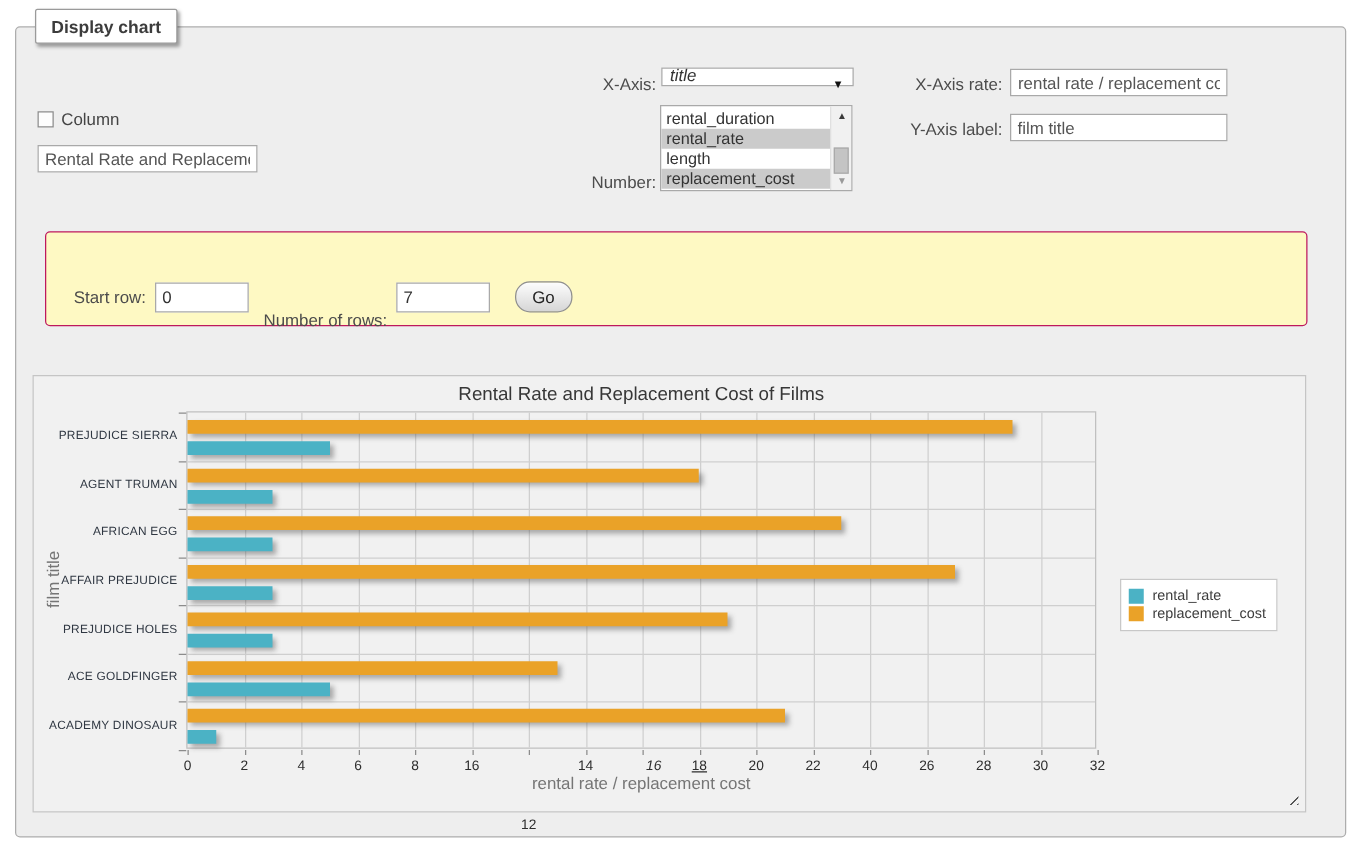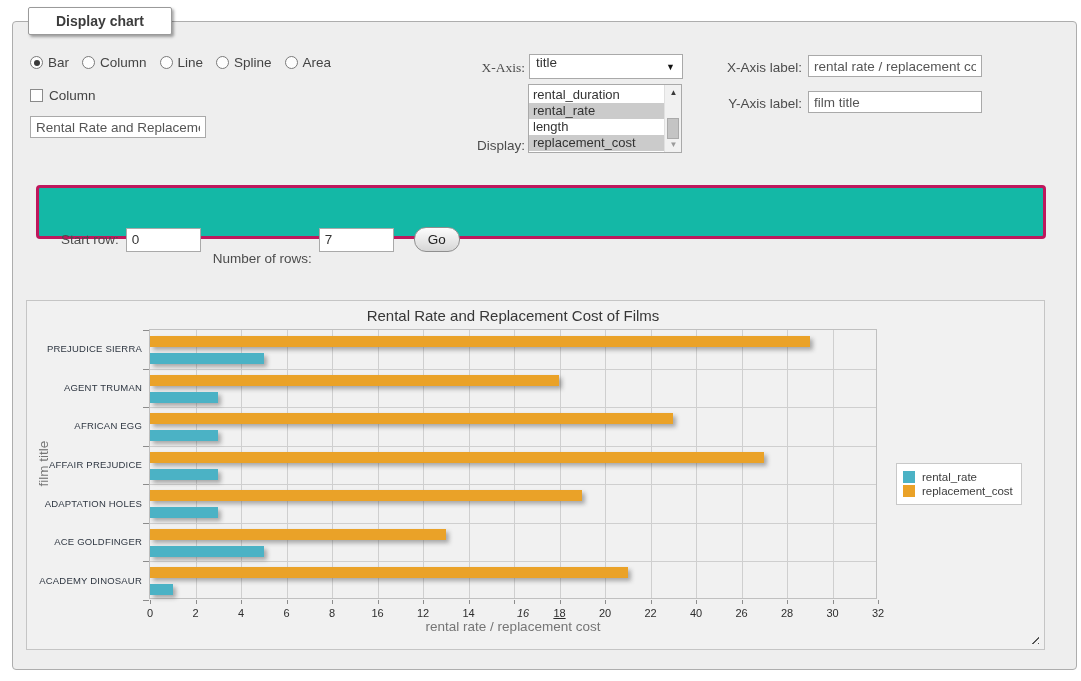--- a/index.html
+++ b/index.html
@@ -2,56 +2,56 @@
 <html><head>
 <meta charset="utf-8">
 <style>
   * { box-sizing: border-box; margin: 0; padding: 0; }
   body { background:#fff; font-family:"Liberation Sans", sans-serif; }
   #wrap { position:relative; width:1081px; height:681px; background:#fff; overflow:hidden; }
 
   .fieldset { position:absolute; left:12px; top:21px; width:1065px; height:649px;
               background:#eeeeee; border:1px solid #adadad; border-radius:4px; }
   .legendbox { position:absolute; left:28px; top:7px; background:#fff; border:1px solid #9a9a9a;
-               border-radius:2px; padding:5px 27px; font-size:14px; font-weight:bold; color:#3c3c3c;
+               border-radius:2px; padding:5px 12px; font-size:14px; font-weight:bold; color:#3c3c3c;
                box-shadow:2px 2px 3px rgba(0,0,0,0.35); z-index:5; }
 
   .flabel { position:absolute; font-size:13.5px; color:#4c4c4c; text-align:right; }
   .tinput { position:absolute; border:1px solid #a9a9a9; background:#fff; color:#555;
             font-family:"Liberation Sans", sans-serif; font-size:13.5px; padding:1px 5px; height:22px; }
 
   
   #chart-type-group { position:absolute; left:30px; top:55px; display:flex; gap:13px; align-items:center; }
   .radio-item { display:flex; align-items:center; gap:5px; font-size:13.5px; color:#444; cursor:default; }
   .radio { width:13px; height:13px; border:1px solid #7a7a7a; border-radius:50%; background:#fdfdfd;
            display:inline-flex; align-items:center; justify-content:center; }
   .radio.checked::after { content:""; width:6px; height:6px; border-radius:50%; background:#3a3a3a; }
   #stacked-row { position:absolute; left:30px; top:88px; display:flex; align-items:center; gap:6px;
                  font-size:13.5px; color:#444; }
   .checkbox { width:13px; height:13px; border:1px solid #8a8a8a; background:#fdfdfd; }
 
   
-  .selectbox { position:absolute; left:529px; top:54px; width:154px; height:25px; background:#fff;
-               border:1px solid #a9a9a9; font-size:13.5px; color:#333; display:flex; align-items:flex-start;
-               padding:0 6px; }
+  .selectbox { position:absolute; left:529px; top:54px; width:154px; height:15px; background:#fff;
+               border:1px solid #a9a9a9; font-size:13.5px; color:#333; display:flex; align-items:flex-end;
+               padding:0 6px;font-style:italic; }
   .selectbox .arrow { position:absolute; right:7px; top:7px; font-size:9px; color:#111; }
 
   
   #series-list { position:absolute; left:528px; top:84px; width:154px; height:69px; background:#fff;
                  border:1px solid #a9a9a9; overflow:hidden; }
   .opt { height:16px; line-height:16px; font-size:13px; color:#333; padding-left:4px; width:135px;
          white-space:nowrap; }
   .opt.sel { background:#cbcbcb; }
   .sbar { position:absolute; right:0; top:0; bottom:0; width:17px; background:#f1f1f1; border-left:1px solid #e0e0e0; }
   .sbtn { position:absolute; left:0; width:17px; height:15px; font-size:8px; text-align:center; line-height:15px; }
   .sthumb { position:absolute; left:2px; width:12px; background:#c4c4c4; border:1px solid #aaa; }
 
   
-  #rows-panel { position:absolute; left:36px; top:185px; width:1010px; height:54px; background:#14b8a6;
-                border:3px solid #be185d; border-radius:4px; }
+  #rows-panel { position:absolute; left:36px; top:185px; width:1010px; height:76px; background:#fef9c3;
+                border:1px solid #be185d; border-radius:4px; }
   #rows-inner { position:absolute; left:22px; top:25px; display:flex; align-items:center; font-size:13.5px; color:#4c4c4c; }
   #rows-inner input { border:1px solid #a9a9a9; background:#fff; height:24px; width:75px; padding:1px 5px;
                       font-family:"Liberation Sans", sans-serif; font-size:13.5px; color:#333; }
   .go-btn { margin-left:20px; height:25px; padding:0 13px; border:1px solid #8f8f8f; border-radius:12px;
             background:linear-gradient(#fdfdfd,#d6d6d6); font-size:13.5px; color:#222;
             font-family:"Liberation Sans", sans-serif; cursor:pointer; }
 
   
   #chart-box { position:absolute; left:26px; top:300px; width:1019px; height:350px; background:#f1f1f1;
                border:1px solid #c5c5c5; }
@@ -77,72 +77,50 @@
                  background:repeating-linear-gradient(-45deg,#555 0 1px,transparent 1px 4px);
                  clip-path:polygon(100% 0,100% 100%,0 100%); cursor:se-resize; }
 </style>
 </head>
 <body>
 
 <div id="wrap">
   <div class="fieldset"></div>
   <div class="legendbox">Display chart</div>
 
-  <div id="chart-type-group">
-      <div class="radio-item">
-        <div class="radio checked"></div>
-        <div>Bar</div>
-      </div>
-      <div class="radio-item">
-        <div class="radio"></div>
-        <div>Column</div>
-      </div>
-      <div class="radio-item">
-        <div class="radio"></div>
-        <div>Line</div>
-      </div>
-      <div class="radio-item">
-        <div class="radio"></div>
-        <div>Spline</div>
-      </div>
-      <div class="radio-item">
-        <div class="radio"></div>
-        <div>Area</div>
-      </div>
-    </div>
 
   <div id="stacked-row">
     <span class="checkbox"></span>
     <span>Column</span>
   </div>
 
   <input class="tinput" style="left: 30px; top: 116px; width: 176px;" value="Rental Rate and Replacement Cost of Films">
 
-  <div class="flabel" style="left:455px; top:60px; width:70px;font-family:Liberation Serif, serif;">X-Axis:</div>
+  <div class="flabel" style="left:455px; top:60px; width:70px;">X-Axis:</div>
   <div class="selectbox">
     <span>title</span>
     <span class="arrow">▼</span>
   </div>
 
-  <div class="flabel" style="left:455px; top:138px; width:70px;">Display:</div>
+  <div class="flabel" style="left:455px; top:138px; width:70px;">Number:</div>
   <div id="series-list">
     <div id="series-opts" style="position: absolute; left: 0px; top: 2px; right: 17px;">
         <div class="opt">rental_duration</div>
         <div class="opt sel">rental_rate</div>
         <div class="opt">length</div>
         <div class="opt sel">replacement_cost</div>
       </div>
     <div class="sbar">
       <div class="sbtn" style="top:0; color:#3a3a3a;">▲</div>
       <div class="sthumb" style="top:33px; height:21px;"></div>
       <div class="sbtn" style="bottom:0; color:#9a9a9a;">▼</div>
     </div>
   </div>
 
-  <div class="flabel" style="left:712px; top:60px; width:90px;">X-Axis label:</div>
+  <div class="flabel" style="left:712px; top:60px; width:90px;">X-Axis rate:</div>
   <input class="tinput" style="left: 808px; top: 55px; width: 174px;" value="rental rate / replacement cost">
 
   <div class="flabel" style="left:712px; top:96px; width:90px;">Y-Axis label:</div>
   <input class="tinput" style="left: 808px; top: 91px; width: 174px;" value="film title">
 
   <div id="rows-panel">
     <div id="rows-inner">
       <span>Start row:</span>
       <input style="margin-left: 7px;" value="0">
       <span style="margin-left:12px;margin-top:38px;">Number of rows:</span>
@@ -181,21 +159,21 @@
         <div class="xticklab" style="left: 30.5px;">2</div>
         <div class="xtickmark" style="left: 91px;"></div>
         <div class="xticklab" style="left: 76px;">4</div>
         <div class="xtickmark" style="left: 136.5px;"></div>
         <div class="xticklab" style="left: 121.5px;">6</div>
         <div class="xtickmark" style="left: 182px;"></div>
         <div class="xticklab" style="left: 167px;">8</div>
         <div class="xtickmark" style="left: 227.5px;"></div>
         <div class="xticklab" style="left: 212.5px;">16</div>
         <div class="xtickmark" style="left: 273px;"></div>
-        <div class="xticklab" style="left: 258px;">12</div>
+        <div class="xticklab" style="left: 258px; margin-top: 47px;">12</div>
         <div class="xtickmark" style="left: 318.5px;"></div>
         <div class="xticklab" style="left: 303.5px;">14</div>
         <div class="xtickmark" style="left: 364px;"></div>
         <div class="xticklab" style="left: 358px; font-style: italic;">16</div>
         <div class="xtickmark" style="left: 409.5px;"></div>
         <div class="xticklab" style="left: 394.5px; text-decoration: underline;">18</div>
         <div class="xtickmark" style="left: 455px;"></div>
         <div class="xticklab" style="left: 440px;">20</div>
         <div class="xtickmark" style="left: 500.5px;"></div>
         <div class="xticklab" style="left: 485.5px;">22</div>
@@ -214,21 +192,21 @@
         <div class="ytickmark" style="top: 77.14px;"></div>
         <div class="ytickmark" style="top: 115.71px;"></div>
         <div class="ytickmark" style="top: 154.29px;"></div>
         <div class="ytickmark" style="top: 192.86px;"></div>
         <div class="ytickmark" style="top: 231.43px;"></div>
         <div class="ytickmark" style="top: 270px;"></div>
         <div class="cat" style="top: 13.29px;">PREJUDICE SIERRA</div>
         <div class="cat" style="top: 51.86px;">AGENT TRUMAN</div>
         <div class="cat" style="top: 90.43px;">AFRICAN EGG</div>
         <div class="cat" style="top: 129px;">AFFAIR PREJUDICE</div>
-        <div class="cat" style="top: 167.57px;">ADAPTATION HOLES</div>
+        <div class="cat" style="top: 167.57px;">PREJUDICE HOLES</div>
         <div class="cat" style="top: 206.14px;">ACE GOLDFINGER</div>
         <div class="cat" style="top: 244.71px;">ACADEMY DINOSAUR</div>
         <div class="bar" style="left: 0px; top: 6px; width: 659.52px; background: rgb(234, 162, 40);"></div>
         <div class="bar" style="left: 0px; top: 23px; width: 113.52px; background: rgb(75, 178, 197);"></div>
         <div class="bar" style="left: 0px; top: 44.57px; width: 409.27px; background: rgb(234, 162, 40);"></div>
         <div class="bar" style="left: 0px; top: 61.57px; width: 68.02px; background: rgb(75, 178, 197);"></div>
         <div class="bar" style="left: 0px; top: 83.14px; width: 523.02px; background: rgb(234, 162, 40);"></div>
         <div class="bar" style="left: 0px; top: 100.14px; width: 68.02px; background: rgb(75, 178, 197);"></div>
         <div class="bar" style="left: 0px; top: 121.71px; width: 614.02px; background: rgb(234, 162, 40);"></div>
         <div class="bar" style="left: 0px; top: 138.71px; width: 68.02px; background: rgb(75, 178, 197);"></div>

